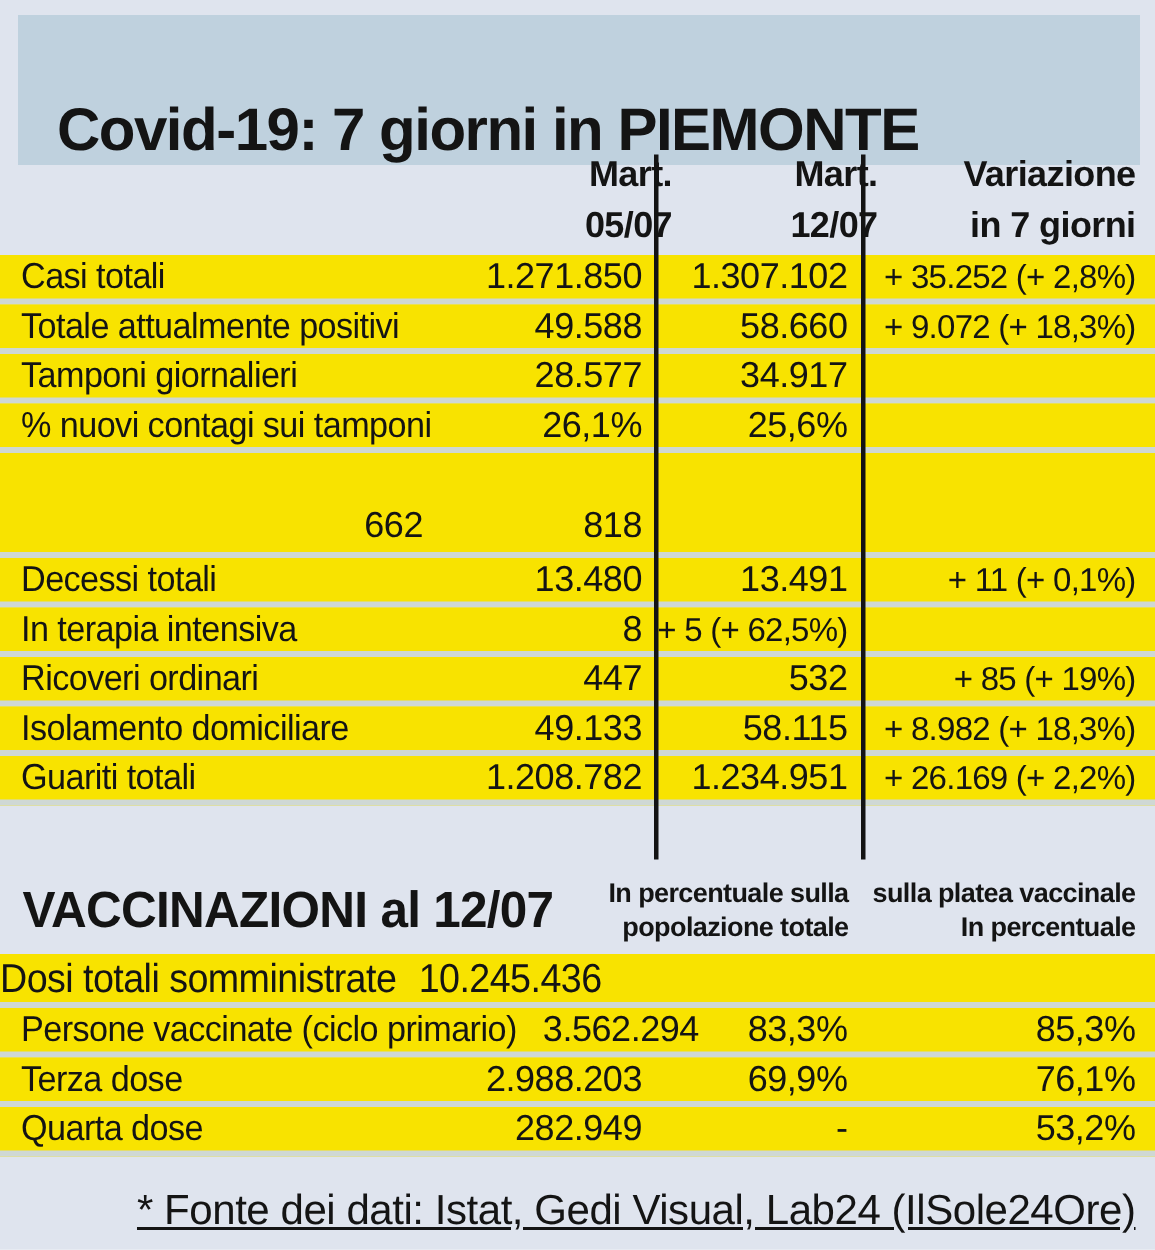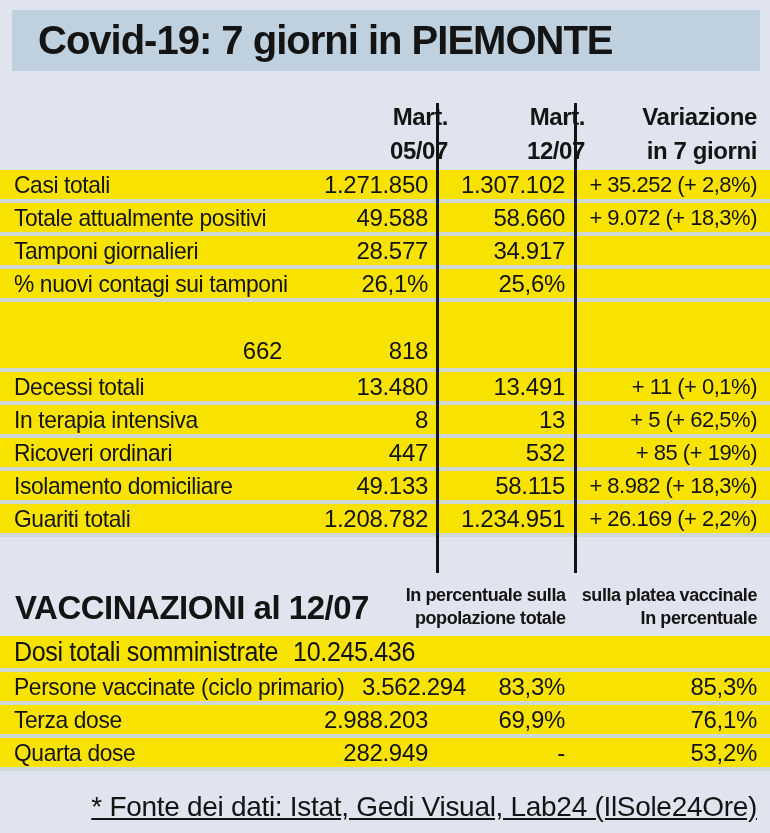--- a/index.html
+++ b/index.html
@@ -9,23 +9,23 @@
     -webkit-font-smoothing:antialiased;
   }
   .stage{
     position:relative;
     width:770px;height:833px;
     background:#dfe4ee;
     overflow:hidden;
   }
   
   .title-panel{
-    position:absolute;left:12px;top:10px;width:748px;height:61px;
+    position:absolute;left:12px;top:10px;width:748px;height:100px;
     background:#bfd1de;
-    display:flex;align-items:center;
+    display:flex;align-items:flex-end;
   }
   .title-panel h1{
     margin:0;padding-left:26px;
     font-size:40px;font-weight:bold;letter-spacing:-1px;
     white-space:nowrap;
   }
   
   .main-table{position:absolute;left:0;right:0;top:100px;}
   .grid{
     display:grid;
@@ -71,21 +71,21 @@
     flex:1;font-size:34px;font-weight:bold;letter-spacing:-0.5px;
     transform:scaleX(0.97);transform-origin:0 50%;white-space:nowrap;
   }
   .vax-colhead{
     text-align:right;font-size:18px;font-weight:600;line-height:23px;
     letter-spacing:-0.4px;white-space:nowrap;
   }
   .vax-colhead + .vax-colhead{margin-left:16px;}
   .dosi-row{
     height:36px;background:#f8e300;border-bottom:4px solid #cfd8d4;
-    display:flex;align-items:center;padding-left:14px;box-sizing:border-box;
+    display:flex;align-items:center;box-sizing:border-box;
   }
   .dosi-inner{
     display:flex;gap:16px;font-size:27px;font-weight:500;
     transform:scaleX(0.93);transform-origin:0 50%;white-space:nowrap;
     letter-spacing:-0.4px;
   }
   .vgrid{
     display:grid;
     grid-template-columns:414px 137px 1fr;
     padding-left:14px;padding-right:13px;box-sizing:border-box;
@@ -167,21 +167,20 @@
     <div class="grid row">
       <div class="c lab"><span class="sq">Decessi totali</span></div>
       <div class="c num">13.480</div>
       <div class="c num">13.491</div>
       <div class="c num var">+ 11 (+ 0,1%)</div>
     </div>
 
     <div class="grid row">
       <div class="c lab"><span class="sq">In terapia intensiva</span></div>
       <div class="c num">8</div>
-      <div class="c num">13</div>
       <div class="c num var">+ 5 (+ 62,5%)</div>
     </div>
 
     <div class="grid row">
       <div class="c lab"><span class="sq">Ricoveri ordinari</span></div>
       <div class="c num">447</div>
       <div class="c num">532</div>
       <div class="c num var">+ 85 (+ 19%)</div>
     </div>
 

